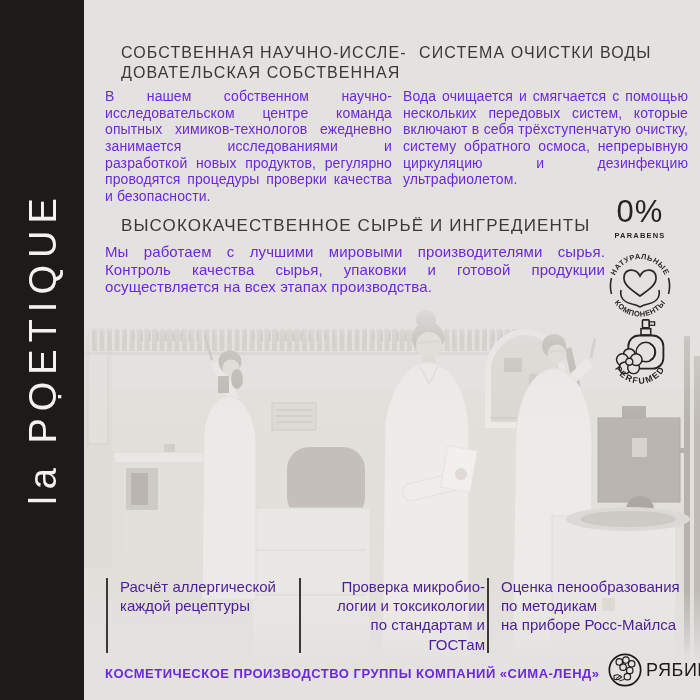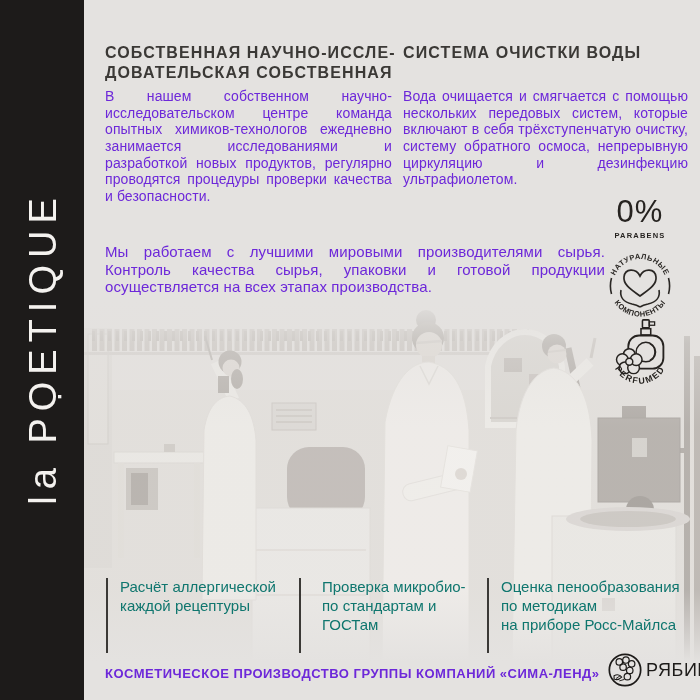--- a/index.html
+++ b/index.html
@@ -13,21 +13,21 @@
 
   
   #sidebar{position:absolute;left:0;top:0;width:84px;height:700px;background:#1d1b1a;z-index:6;}
   .brand-vertical{
     position:absolute;left:43px;top:348px;
     transform:translate(-50%,-50%) rotate(-90deg);
     white-space:nowrap;color:#f4f2ef;font-size:38px;font-weight:400;
     letter-spacing:7px;font-family:"Liberation Sans","DejaVu Sans",sans-serif;
   }
 
-  .sec-head{position:absolute;z-index:5;font-size:16px;line-height:1.24;letter-spacing:1.1px;color:#3b3936;font-weight:700;}
+  .sec-head{position:absolute;z-index:5;font-size:16px;line-height:1.24;letter-spacing:1.1px;color:#3b3936;font-weight:400;margin-left:16px;}
   .sec-body{position:absolute;z-index:5;font-size:14px;line-height:1.19;letter-spacing:.1px;text-align:justify;color:#6d28d9;}
 
   #lab-head{left:105px;top:43px;width:300px;}
   #water-head{left:403px;top:43px;width:292px;}
   #lab-body{left:105px;top:88px;width:287px;}
   #water-body{left:403px;top:88px;width:285px;}
   #ing-head{left:105px;top:215px;width:540px;font-size:17px;}
   #ing-body{left:105px;top:243px;width:500px;font-size:15px;line-height:1.18;}
 
   
@@ -50,23 +50,23 @@
       rgba(228,226,224,.45) 12%,
       rgba(228,226,224,.10) 35%,
       rgba(228,226,224,.10) 80%,
       rgba(228,226,224,.70) 94%,
       rgba(228,226,224,1) 100%);
   }
 
   
   .vline{position:absolute;top:578px;width:2px;height:75px;background:#3b3936;z-index:5;}
   #vline-1{left:106px;} #vline-2{left:299px;} #vline-3{left:487px;}
-  .feature{position:absolute;top:577px;z-index:5;font-size:15px;line-height:1.28;color:#0f766e;}
+  .feature{position:absolute;top:577px;z-index:5;font-size:15px;line-height:1.28;color:#4c1d95;}
   #feature-1{left:120px;width:175px;}
-  #feature-2{left:322px;width:172px;}
+  #feature-2{left:313px;width:172px;text-align:right;}
   #feature-3{left:501px;width:198px;}
 
   
   #footer-text{position:absolute;left:105px;top:666px;z-index:5;font-size:13px;font-weight:700;letter-spacing:.5px;color:#6d28d9;white-space:nowrap;}
   #brandmark{position:absolute;left:606px;top:651px;z-index:5;display:flex;align-items:center;gap:2px;color:#1d1b19;}
   #brandmark .bm-text{font-size:18px;letter-spacing:.5px;font-weight:400;}
 </style>
 </head>
 <body>
 
@@ -159,20 +159,21 @@
 
   <div id="lab-head" class="sec-head">
     <div>СОБСТВЕННАЯ НАУЧНО-ИССЛЕ-</div>
     <div>ДОВАТЕЛЬСКАЯ СОБСТВЕННАЯ</div>
   </div>
   <div id="lab-body" class="sec-body">В нашем собственном научно-исследовательском центре команда опытных химиков-технологов ежедневно занимается исследованиями и разработкой новых продуктов, регулярно проводятся процедуры проверки качества и безопасности.</div>
 
   <div id="water-head" class="sec-head">СИСТЕМА ОЧИСТКИ ВОДЫ</div>
   <div id="water-body" class="sec-body">Вода очищается и смягчается с помощью нескольких передовых систем, которые включают в себя трёхступенчатую очистку, систему обратного осмоса, непрерывную циркуляцию и дезинфекцию ультрафиолетом.</div>
 
+  <div id="ing-head" class="sec-head">ВЫСОКОКАЧЕСТВЕННОЕ СЫРЬЁ И ИНГРЕДИЕНТЫ</div>
   <div id="ing-body" class="sec-body">Мы работаем с лучшими мировыми производителями сырья. Контроль качества сырья, упаковки и готовой продукции осуществляется на всех этапах производства.</div>
 
   <div id="zero-badge" class="badge">
     <div class="pct">0%</div>
     <div class="sub">PARABENS</div>
   </div>
 
   <div id="natural-badge" class="badge">
     <svg width="82" height="82" viewBox="0 0 82 82">
       <defs>
@@ -221,20 +222,21 @@
   <div id="vline-1" class="vline"></div>
   <div id="vline-2" class="vline"></div>
   <div id="vline-3" class="vline"></div>
 
   <div id="feature-1" class="feature">
     <div>Расчёт аллергической</div>
     <div>каждой рецептуры</div>
   </div>
   <div id="feature-2" class="feature">
     <div>Проверка микробио-</div>
+    <div>логии и токсикологии</div>
     <div>по стандартам и</div>
     <div>ГОСТам</div>
   </div>
   <div id="feature-3" class="feature">
     <div>Оценка пенообразования</div>
     <div>по методикам</div>
     <div>на приборе Росс-Майлса</div>
   </div>
 
   <div id="footer-text">КОСМЕТИЧЕСКОЕ ПРОИЗВОДСТВО ГРУППЫ КОМПАНИЙ «СИМА-ЛЕНД»</div>

